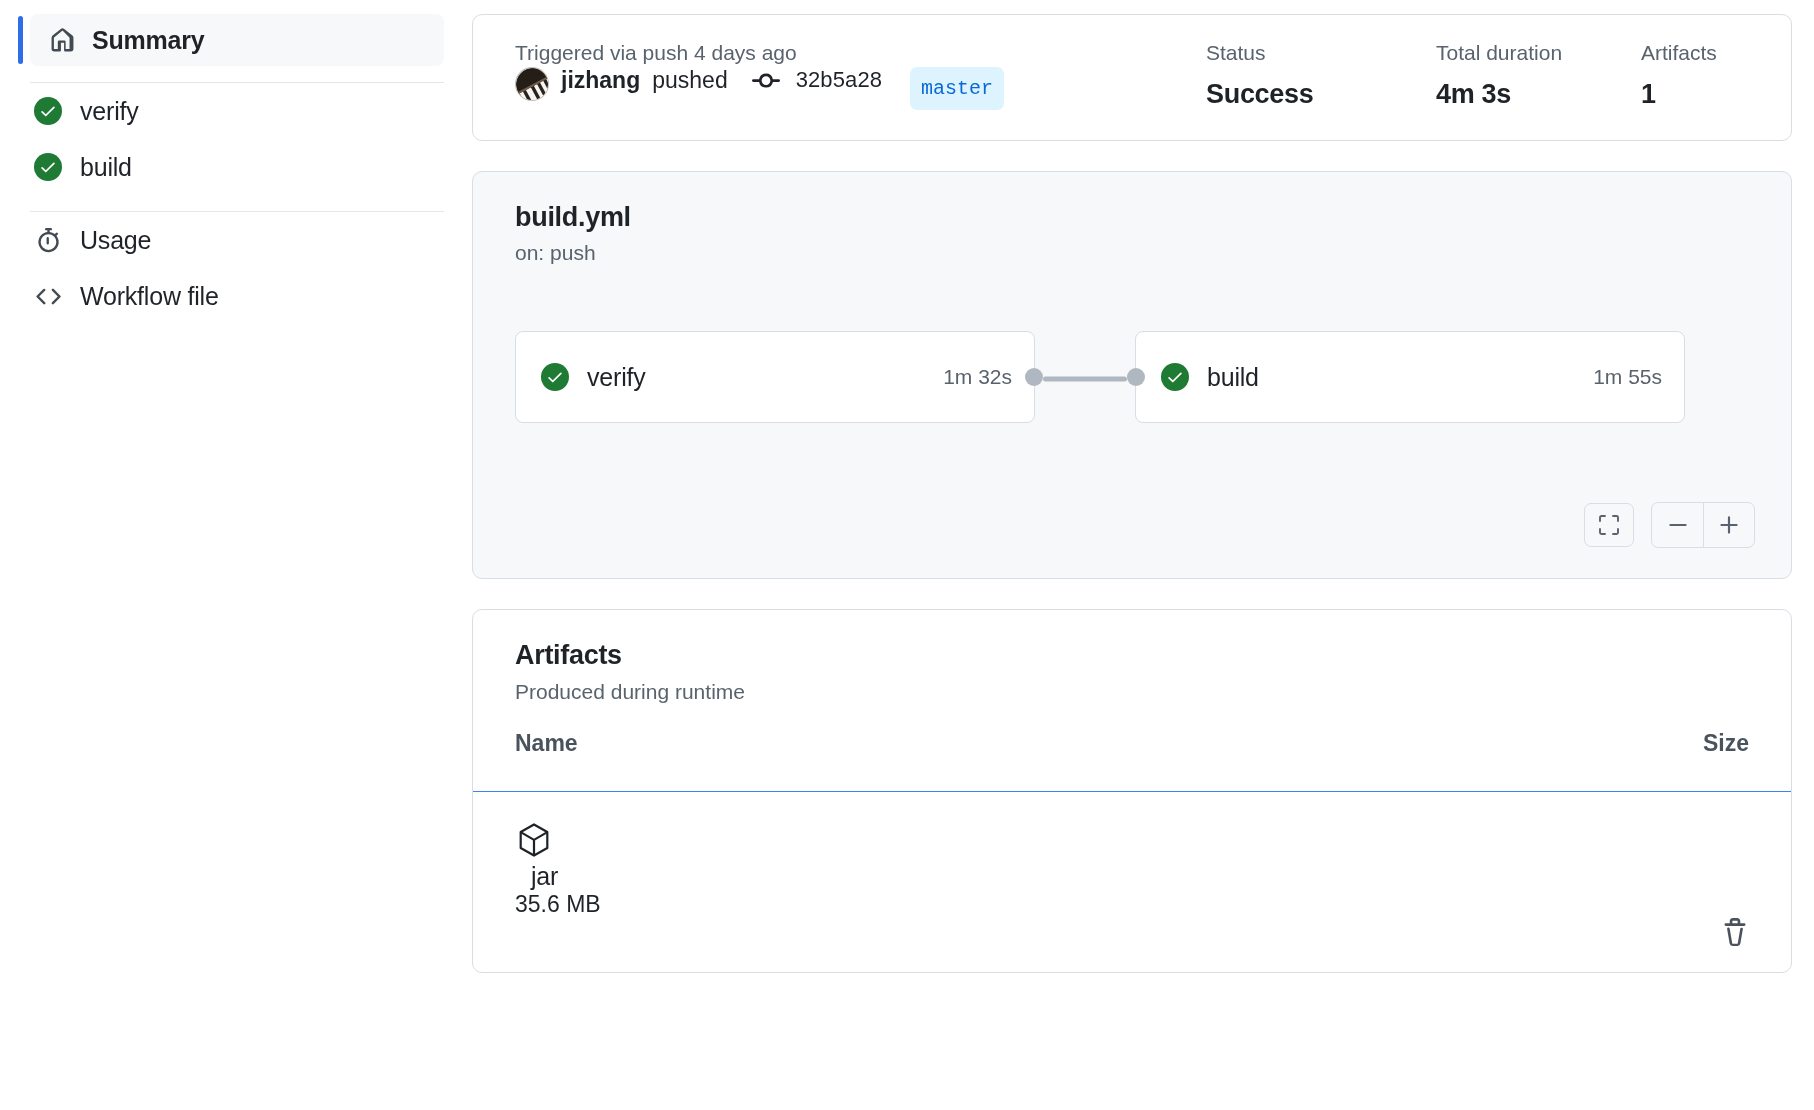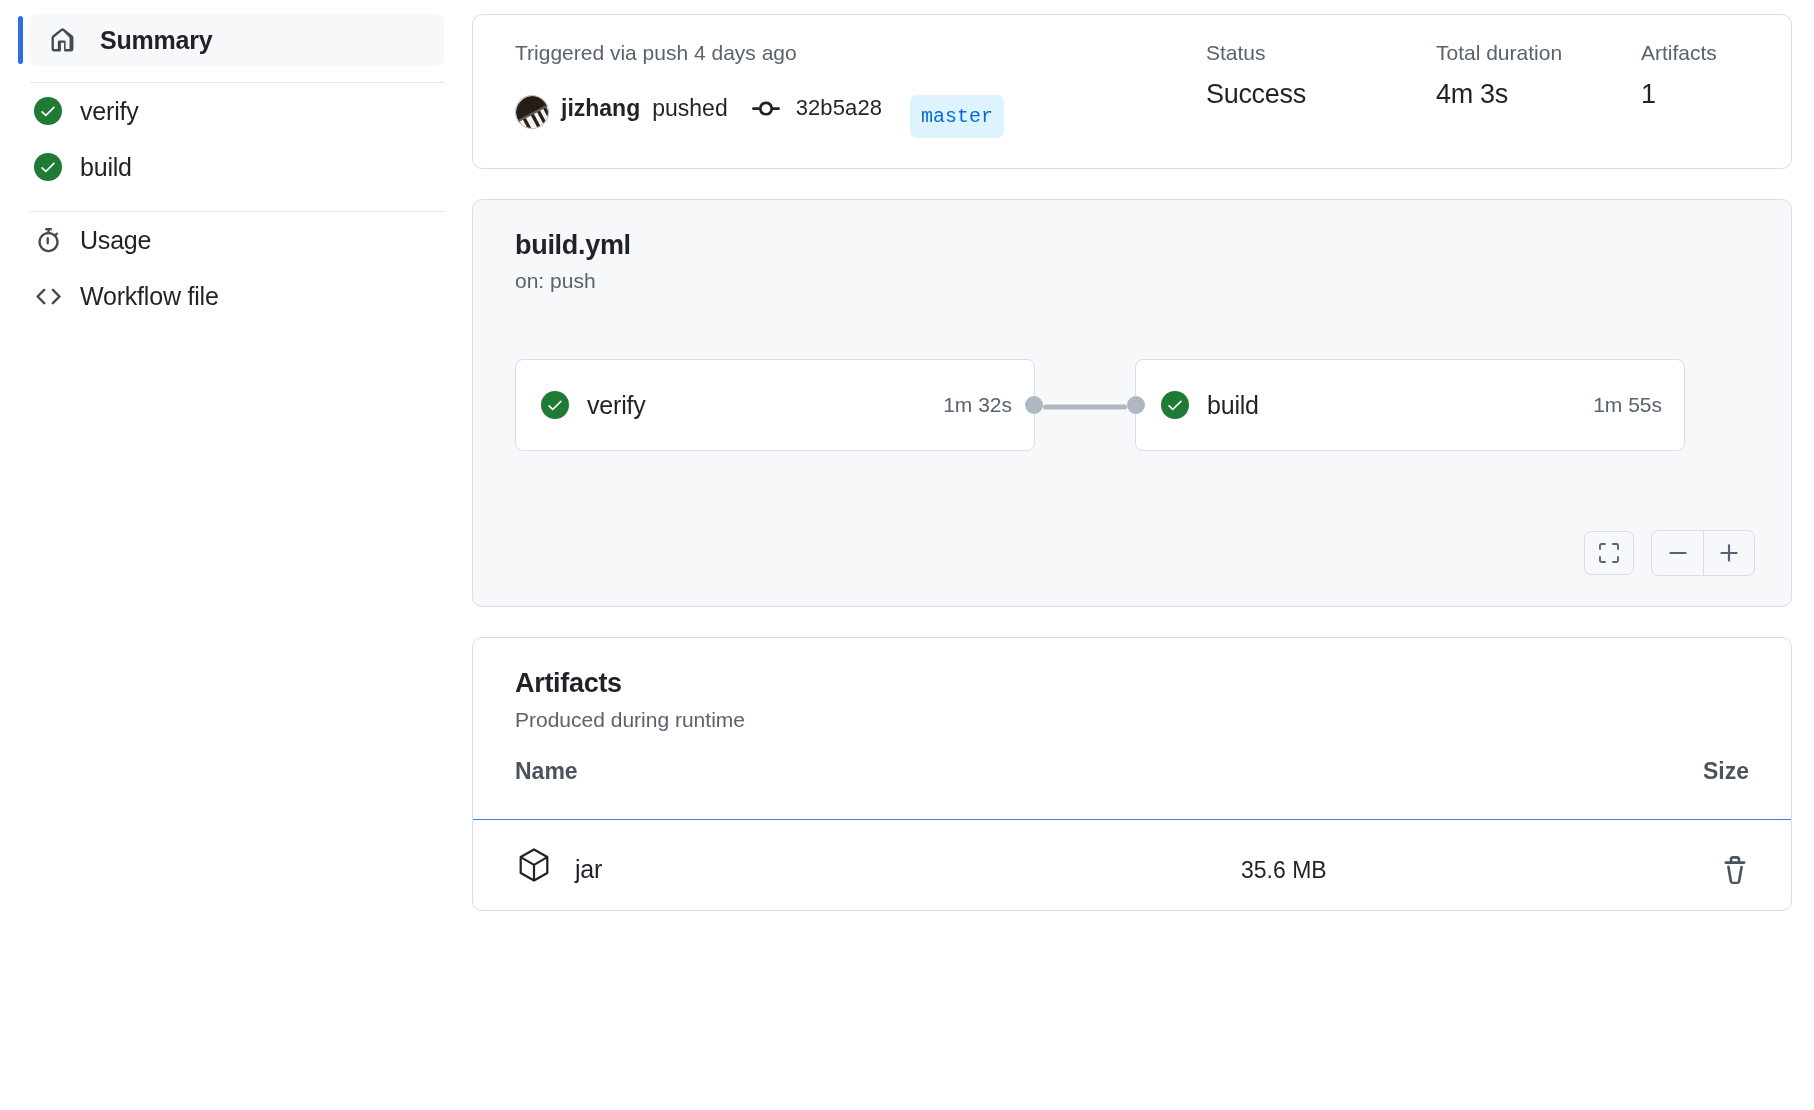--- a/index.html
+++ b/index.html
@@ -9,21 +9,21 @@
     background: #ffffff;
     font-family: "Liberation Sans", sans-serif;
     color: #1f2328;
     -webkit-font-smoothing: antialiased;
   }
   .page { display: flex; width: 1814px; height: 1110px; overflow: hidden; }
 
   
   .sidebar { width: 472px; flex: 0 0 472px; padding: 14px 0 0 18px; }
   .summary-row {
-    position: relative; display: flex; align-items: center; gap: 24px;
+    position: relative; display: flex; align-items: center; gap: 16px;
     height: 52px; margin: 0 28px 0 12px; padding: 0 18px;
     background: #f6f8fa; border-radius: 8px;
   }
   .summary-row::before {
     content: ""; position: absolute; left: -12px; top: 2px;
     width: 5px; height: 48px; background: #2f6ee6; border-radius: 6px;
   }
   .summary-label { font-size: 25px; font-weight: 700; color: #1f2328; letter-spacing: -0.2px; }
   .divider { height: 1px; background: #e4e8ec; margin: 16px 28px 0 12px; }
   .section-title {
@@ -46,21 +46,21 @@
 
   
   .main { flex: 1; padding: 14px 22px 0 0; min-width: 0; }
   .card {
     border: 1px solid #d8dee4; border-radius: 10px; background: #ffffff;
   }
 
   
   .run-card { padding: 26px 30px 30px 42px; display: flex; align-items: flex-start; }
   .run-left { flex: 1 1 auto; min-width: 0; }
-  .trigger-text { font-size: 21px; color: #59636e; margin-bottom: 30px; }
+  .trigger-text { font-size: 21px; color: #59636e; margin-bottom: 2px; }
   .pusher-line { display: flex; align-items: flex-start; gap: 12px; }
   .avatar {
     width: 34px; height: 34px; border-radius: 50%; flex: 0 0 34px;
     overflow: hidden; border: 1px solid rgba(31,35,40,.12);
     background: #d9d4cc; position: relative;
   }
   .avatar svg { display: block; width: 34px; height: 34px; }
   .pusher-name { font-size: 23px; font-weight: 700; color: #1f2328; }
   .pushed-word { font-size: 23px; color: #1f2328; font-weight: 400; }
   .commit-icon { margin: 0 4px 0 12px; display: flex; align-items: center; }
@@ -69,21 +69,21 @@
   .branch-badge {
     margin-left: 16px; background: #ddf4ff; color: #0969da;
     font-family: "Liberation Mono", monospace; font-size: 20px;
     padding: 8px 11px; border-radius: 7px; line-height: 1.35;
   }
   .stat-col { flex: 0 0 auto; padding-right: 10px; }
   .stat-col.status { width: 230px; }
   .stat-col.duration { width: 205px; }
   .stat-col.artifacts { width: 120px; }
   .stat-label { font-size: 21px; color: #59636e; margin-bottom: 14px; }
-  .stat-value { font-size: 27px; font-weight: 400; color: #1f2328; letter-spacing: -0.3px; }
+  .stat-value { font-size: 27px; font-weight: 700; color: #1f2328; letter-spacing: -0.3px; }
 
   
   .graph-card {
     margin-top: 30px; background: #f6f8fa; border: 1px solid #d8dee4;
     border-radius: 10px; padding: 30px 36px 24px 42px; position: relative;
     height: 408px;
   }
   .graph-title { font-size: 27px; font-weight: 700; color: #1f2328; letter-spacing: -0.3px; }
   .graph-sub { font-size: 21px; color: #59636e; margin-top: 8px; }
   .graph-canvas { position: relative; margin-top: 66px; height: 96px; }
@@ -132,21 +132,21 @@
   .artifacts-head { padding: 30px 42px 26px 42px; }
   .artifacts-title { font-size: 27px; font-weight: 700; letter-spacing: -0.3px; }
   .artifacts-sub { font-size: 21px; color: #59636e; margin-top: 9px; }
   .table-head {
     display: flex; align-items: center; padding: 0 42px 34px 42px;
     border-bottom: 1px solid #3b82f6;
   }
   .th { font-size: 23px; font-weight: 700; color: #4a535c; }
   .th.name { flex: 1 1 auto; }
   .th.size { width: 480px; text-align: right; }
-  .table-row { display: flex; align-items: flex-end; padding: 26px 42px 26px 42px; }
+  .table-row { display: flex; align-items: flex-start; padding: 26px 42px 26px 42px; flex-direction: column; }
   .pkg-icon { width: 44px; flex: 0 0 44px; display: flex; align-items: center; }
   .pkg-icon svg { width: 38px; height: 38px; fill: none; stroke: #1f2328; stroke-width: 1.4; }
   .td-name { flex: 1 1 auto; font-size: 25px; color: #1f2328; margin-left: 16px; letter-spacing: -0.2px; }
   .td-size { width: 480px; font-size: 23px; color: #1f2328; }
   .trash-btn { margin-left: auto; cursor: pointer; display: flex; align-items: center; }
   .trash-btn svg { width: 28px; height: 28px; fill: #4a535c; }
 </style>
 </head>
 <body>
 

